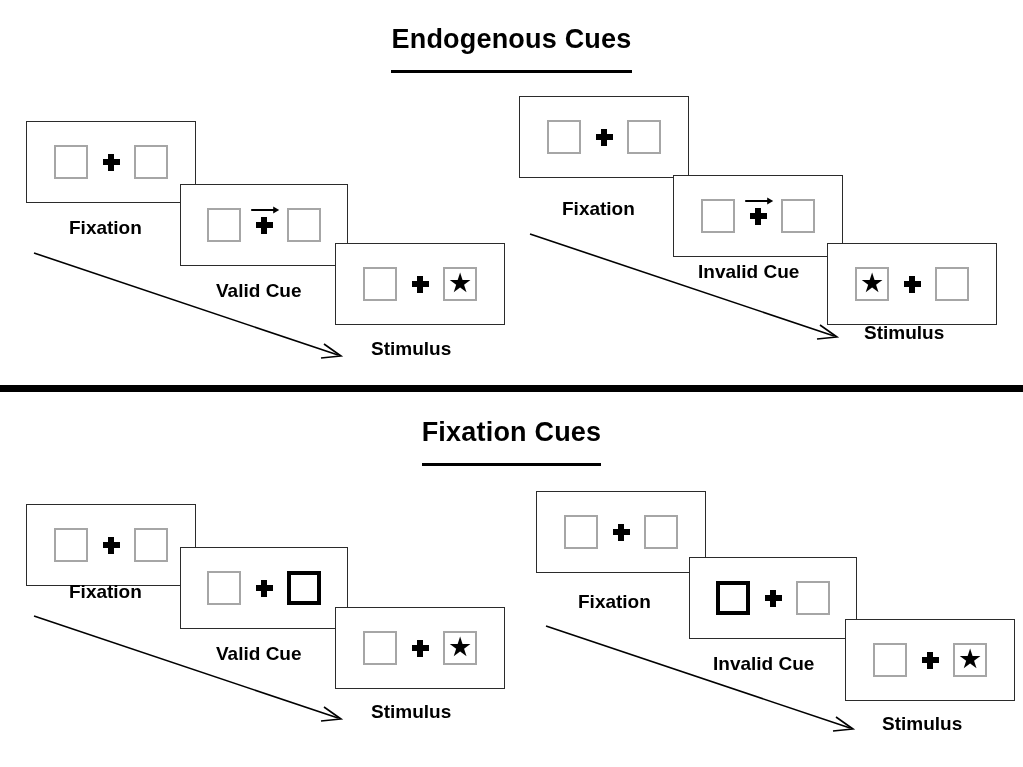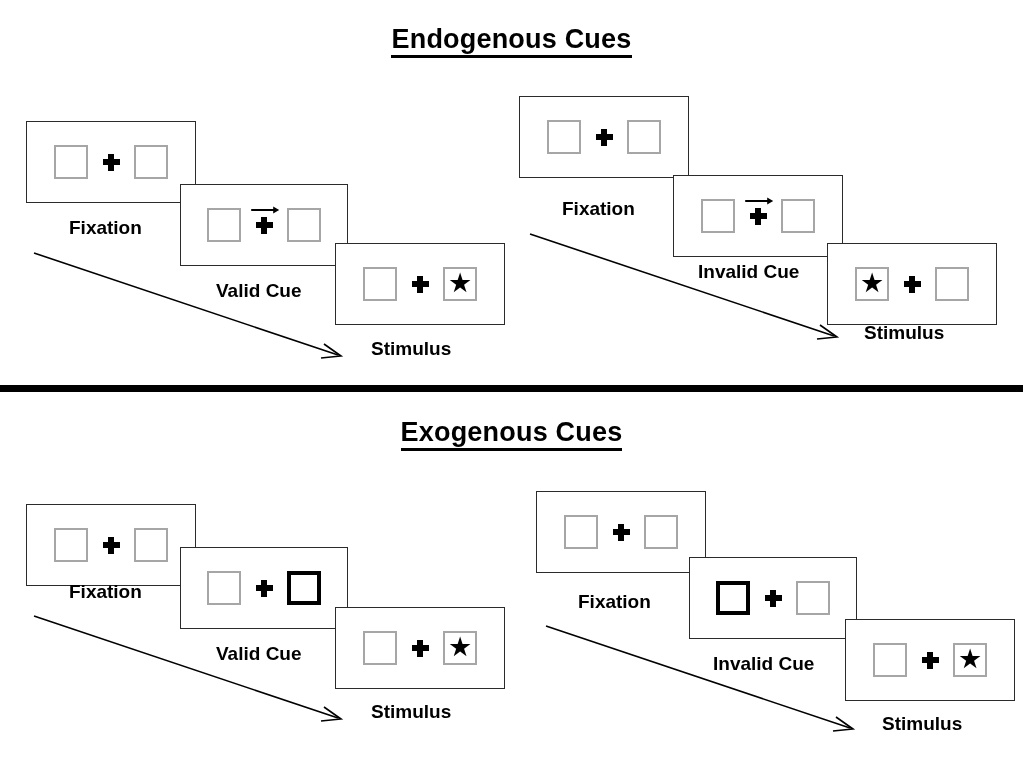--- a/index.html
+++ b/index.html
@@ -22,21 +22,21 @@
     position: absolute;
     width: 100%;
     left: 0;
     text-align: center;
     font-size: 27px;
     font-weight: bold;
     letter-spacing: 0.2px;
   }
   .section-title span {
     border-bottom: 3px solid #000;
-    padding-bottom: 1px;
+    padding-bottom: 16px;
   }
 
   
   .divider {
     position: absolute;
     left: 0;
     width: 1023px;
     height: 7px;
     background: #000000;
   }
@@ -229,21 +229,21 @@
 <div class="caption" style="left:864px; top:322px;">Stimulus</div>
 
 <svg class="flow-arrow" style="left:524px; top:226px;" width="325" height="125" viewBox="0 0 325 125">
   <line x1="6" y1="8" x2="310" y2="110" stroke="#000" stroke-width="1.6"></line>
   <polyline points="296,99 313,111 293,113" fill="none" stroke="#000" stroke-width="1.6"></polyline>
 </svg>
 
 <div class="divider" style="top:385px;"></div>
 
 <div class="section-title" style="top:417px;">
-  <span>Exogenous Cues</span>
+  <span>Fixation Cues</span>
 </div>
 
 <div class="panel" style="left:26px; top:504px; width:170px; height:82px;">
   <div class="panel-inner">
     <div class="sq"></div>
     <div class="fix-wrap">
       <div class="plus"></div>
     </div>
     <div class="sq"></div>
   </div>

